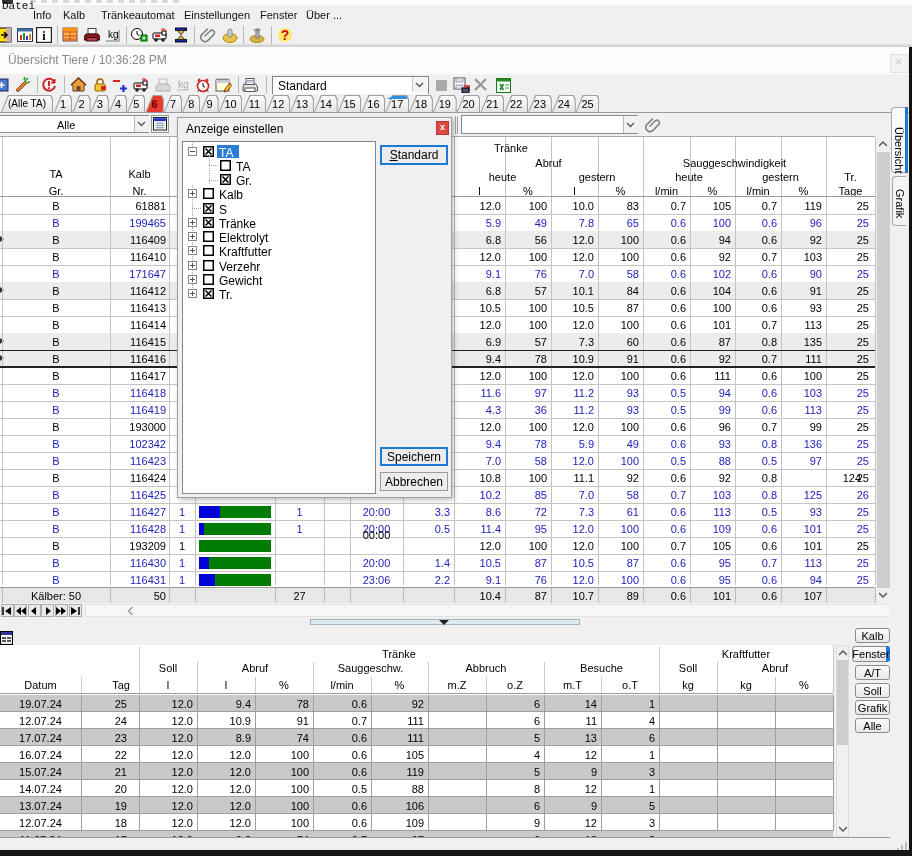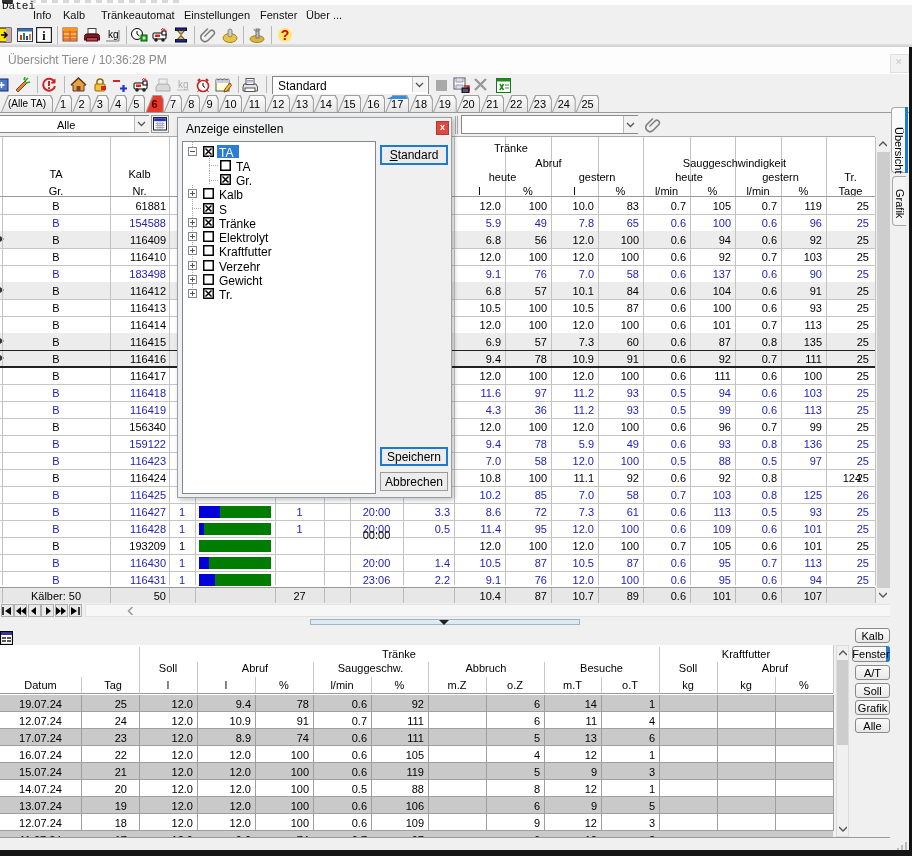--- a/index.html
+++ b/index.html
@@ -353,21 +353,21 @@
 <div class="cell cr " style="left:505px;top:200.0px;width:42px;">100</div>
 <div class="cell cr " style="left:551px;top:200.0px;width:43px;">10.0</div>
 <div class="cell cr " style="left:598px;top:200.0px;width:41px;">83</div>
 <div class="cell cr " style="left:643px;top:200.0px;width:43px;">0.7</div>
 <div class="cell cr " style="left:690px;top:200.0px;width:41px;">105</div>
 <div class="cell cr " style="left:735px;top:200.0px;width:42px;">0.7</div>
 <div class="cell cr " style="left:781px;top:200.0px;width:41px;">119</div>
 <div class="cell cr " style="left:826px;top:200.0px;width:43px;">25</div>
 <div class="hline" style="left:0;top:231.0px;width:875px;background:#c5c5c5;"></div>
 <div class="cell cc blue" style="left:2px;top:217.0px;width:108px;">B</div>
-<div class="cell cr blue" style="left:110px;top:217.0px;width:56px;">154588</div>
+<div class="cell cr blue" style="left:110px;top:217.0px;width:56px;">199465</div>
 <div class="cell cr blue" style="left:454px;top:217.0px;width:47px;">5.9</div>
 <div class="cell cr blue" style="left:505px;top:217.0px;width:42px;">49</div>
 <div class="cell cr blue" style="left:551px;top:217.0px;width:43px;">7.8</div>
 <div class="cell cr blue" style="left:598px;top:217.0px;width:41px;">65</div>
 <div class="cell cr blue" style="left:643px;top:217.0px;width:43px;">0.6</div>
 <div class="cell cr blue" style="left:690px;top:217.0px;width:41px;">100</div>
 <div class="cell cr blue" style="left:735px;top:217.0px;width:42px;">0.6</div>
 <div class="cell cr blue" style="left:781px;top:217.0px;width:41px;">96</div>
 <div class="cell cr blue" style="left:826px;top:217.0px;width:43px;">25</div>
 <div class="abs rowgray" style="left:0;top:231.0px;width:875px;height:17.0px;"></div>
@@ -409,27 +409,27 @@
 <div class="cell cr " style="left:505px;top:251.0px;width:42px;">100</div>
 <div class="cell cr " style="left:551px;top:251.0px;width:43px;">12.0</div>
 <div class="cell cr " style="left:598px;top:251.0px;width:41px;">100</div>
 <div class="cell cr " style="left:643px;top:251.0px;width:43px;">0.6</div>
 <div class="cell cr " style="left:690px;top:251.0px;width:41px;">92</div>
 <div class="cell cr " style="left:735px;top:251.0px;width:42px;">0.7</div>
 <div class="cell cr " style="left:781px;top:251.0px;width:41px;">103</div>
 <div class="cell cr " style="left:826px;top:251.0px;width:43px;">25</div>
 <div class="hline" style="left:0;top:282.0px;width:875px;background:#c5c5c5;"></div>
 <div class="cell cc blue" style="left:2px;top:268.0px;width:108px;">B</div>
-<div class="cell cr blue" style="left:110px;top:268.0px;width:56px;">183498</div>
+<div class="cell cr blue" style="left:110px;top:268.0px;width:56px;">171647</div>
 <div class="cell cr blue" style="left:454px;top:268.0px;width:47px;">9.1</div>
 <div class="cell cr blue" style="left:505px;top:268.0px;width:42px;">76</div>
 <div class="cell cr blue" style="left:551px;top:268.0px;width:43px;">7.0</div>
 <div class="cell cr blue" style="left:598px;top:268.0px;width:41px;">58</div>
 <div class="cell cr blue" style="left:643px;top:268.0px;width:43px;">0.6</div>
-<div class="cell cr blue" style="left:690px;top:268.0px;width:41px;">137</div>
+<div class="cell cr blue" style="left:690px;top:268.0px;width:41px;">102</div>
 <div class="cell cr blue" style="left:735px;top:268.0px;width:42px;">0.6</div>
 <div class="cell cr blue" style="left:781px;top:268.0px;width:41px;">90</div>
 <div class="cell cr blue" style="left:826px;top:268.0px;width:43px;">25</div>
 <div class="abs rowgray" style="left:0;top:282.0px;width:875px;height:17.0px;"></div>
 <div class="abs" style="left:0;top:287.0px;width:0;height:0;border-left:4px solid #333;border-top:3.5px solid transparent;border-bottom:3.5px solid transparent;"></div>
 <div class="hline" style="left:0;top:299.0px;width:875px;background:#c5c5c5;"></div>
 <div class="vline" style="left:2px;top:282.0px;height:17.0px;"></div>
 <div class="vline" style="left:110px;top:282.0px;height:17.0px;"></div>
 <div class="vline" style="left:169px;top:282.0px;height:17.0px;"></div>
 <div class="vline" style="left:195px;top:282.0px;height:17.0px;"></div>
@@ -579,33 +579,33 @@
 <div class="cell cr blue" style="left:505px;top:404.0px;width:42px;">36</div>
 <div class="cell cr blue" style="left:551px;top:404.0px;width:43px;">11.2</div>
 <div class="cell cr blue" style="left:598px;top:404.0px;width:41px;">93</div>
 <div class="cell cr blue" style="left:643px;top:404.0px;width:43px;">0.5</div>
 <div class="cell cr blue" style="left:690px;top:404.0px;width:41px;">99</div>
 <div class="cell cr blue" style="left:735px;top:404.0px;width:42px;">0.6</div>
 <div class="cell cr blue" style="left:781px;top:404.0px;width:41px;">113</div>
 <div class="cell cr blue" style="left:826px;top:404.0px;width:43px;">25</div>
 <div class="hline" style="left:0;top:435.0px;width:875px;background:#c5c5c5;"></div>
 <div class="cell cc " style="left:2px;top:421.0px;width:108px;">B</div>
-<div class="cell cr " style="left:110px;top:421.0px;width:56px;">156340</div>
+<div class="cell cr " style="left:110px;top:421.0px;width:56px;">193000</div>
 <div class="cell cr " style="left:454px;top:421.0px;width:47px;">12.0</div>
 <div class="cell cr " style="left:505px;top:421.0px;width:42px;">100</div>
 <div class="cell cr " style="left:551px;top:421.0px;width:43px;">12.0</div>
 <div class="cell cr " style="left:598px;top:421.0px;width:41px;">100</div>
 <div class="cell cr " style="left:643px;top:421.0px;width:43px;">0.6</div>
 <div class="cell cr " style="left:690px;top:421.0px;width:41px;">96</div>
 <div class="cell cr " style="left:735px;top:421.0px;width:42px;">0.7</div>
 <div class="cell cr " style="left:781px;top:421.0px;width:41px;">99</div>
 <div class="cell cr " style="left:826px;top:421.0px;width:43px;">25</div>
 <div class="hline" style="left:0;top:452.0px;width:875px;background:#c5c5c5;"></div>
 <div class="cell cc blue" style="left:2px;top:438.0px;width:108px;">B</div>
-<div class="cell cr blue" style="left:110px;top:438.0px;width:56px;">159122</div>
+<div class="cell cr blue" style="left:110px;top:438.0px;width:56px;">102342</div>
 <div class="cell cr blue" style="left:454px;top:438.0px;width:47px;">9.4</div>
 <div class="cell cr blue" style="left:505px;top:438.0px;width:42px;">78</div>
 <div class="cell cr blue" style="left:551px;top:438.0px;width:43px;">5.9</div>
 <div class="cell cr blue" style="left:598px;top:438.0px;width:41px;">49</div>
 <div class="cell cr blue" style="left:643px;top:438.0px;width:43px;">0.6</div>
 <div class="cell cr blue" style="left:690px;top:438.0px;width:41px;">93</div>
 <div class="cell cr blue" style="left:735px;top:438.0px;width:42px;">0.8</div>
 <div class="cell cr blue" style="left:781px;top:438.0px;width:41px;">136</div>
 <div class="cell cr blue" style="left:826px;top:438.0px;width:43px;">25</div>
 <div class="hline" style="left:0;top:469.0px;width:875px;background:#c5c5c5;"></div>
@@ -810,21 +810,21 @@
 <div class="cell cc" style="left:139px;top:648px;width:520px;">Tränke</div>
 <div class="cell cc" style="left:659px;top:648px;width:174px;">Kraftfutter</div>
 <div class="cell cc" style="left:139px;top:662px;width:58px;">Soll</div>
 <div class="cell cc" style="left:197px;top:662px;width:116px;">Abruf</div>
 <div class="cell cc" style="left:313px;top:662px;width:115px;">Sauggeschw.</div>
 <div class="cell cc" style="left:428px;top:662px;width:116px;">Abbruch</div>
 <div class="cell cc" style="left:544px;top:662px;width:115px;">Besuche</div>
 <div class="cell cc" style="left:659px;top:662px;width:58px;">Soll</div>
 <div class="cell cc" style="left:717px;top:662px;width:116px;">Abruf</div>
 <div class="cell cc" style="left:0px;top:679px;width:81px;">Datum</div>
-<div class="cell cc" style="left:84px;top:679px;width:58px;">Tag</div>
+<div class="cell cc" style="left:92px;top:679px;width:58px;">Tag</div>
 <div class="cell cc" style="left:139px;top:679px;width:58px;">l</div>
 <div class="cell cc" style="left:197px;top:679px;width:58px;">l</div>
 <div class="cell cc" style="left:255px;top:679px;width:58px;">%</div>
 <div class="cell cc" style="left:313px;top:679px;width:58px;">l/min</div>
 <div class="cell cc" style="left:371px;top:679px;width:57px;">%</div>
 <div class="cell cc" style="left:428px;top:679px;width:58px;">m.Z</div>
 <div class="cell cc" style="left:486px;top:679px;width:58px;">o.Z</div>
 <div class="cell cc" style="left:544px;top:679px;width:57px;">m.T</div>
 <div class="cell cc" style="left:601px;top:679px;width:58px;">o.T</div>
 <div class="cell cc" style="left:659px;top:679px;width:58px;">kg</div>

